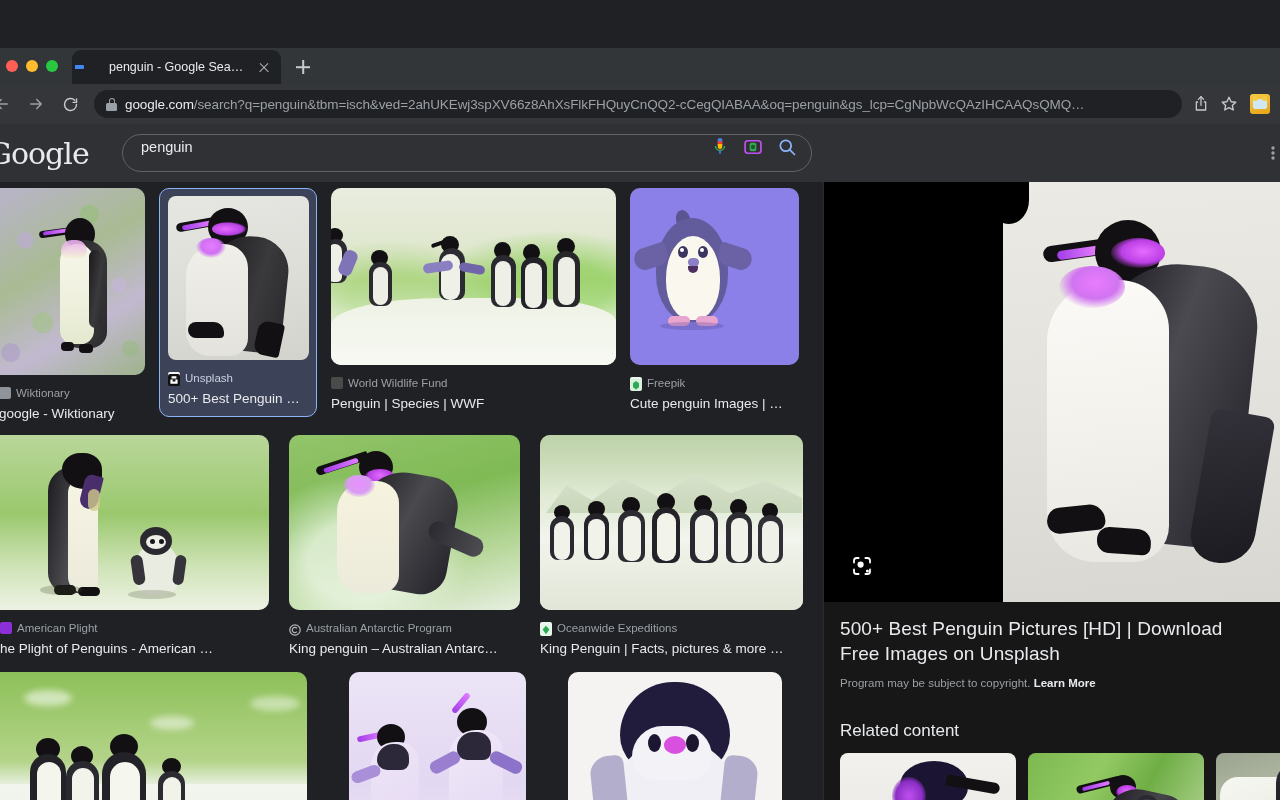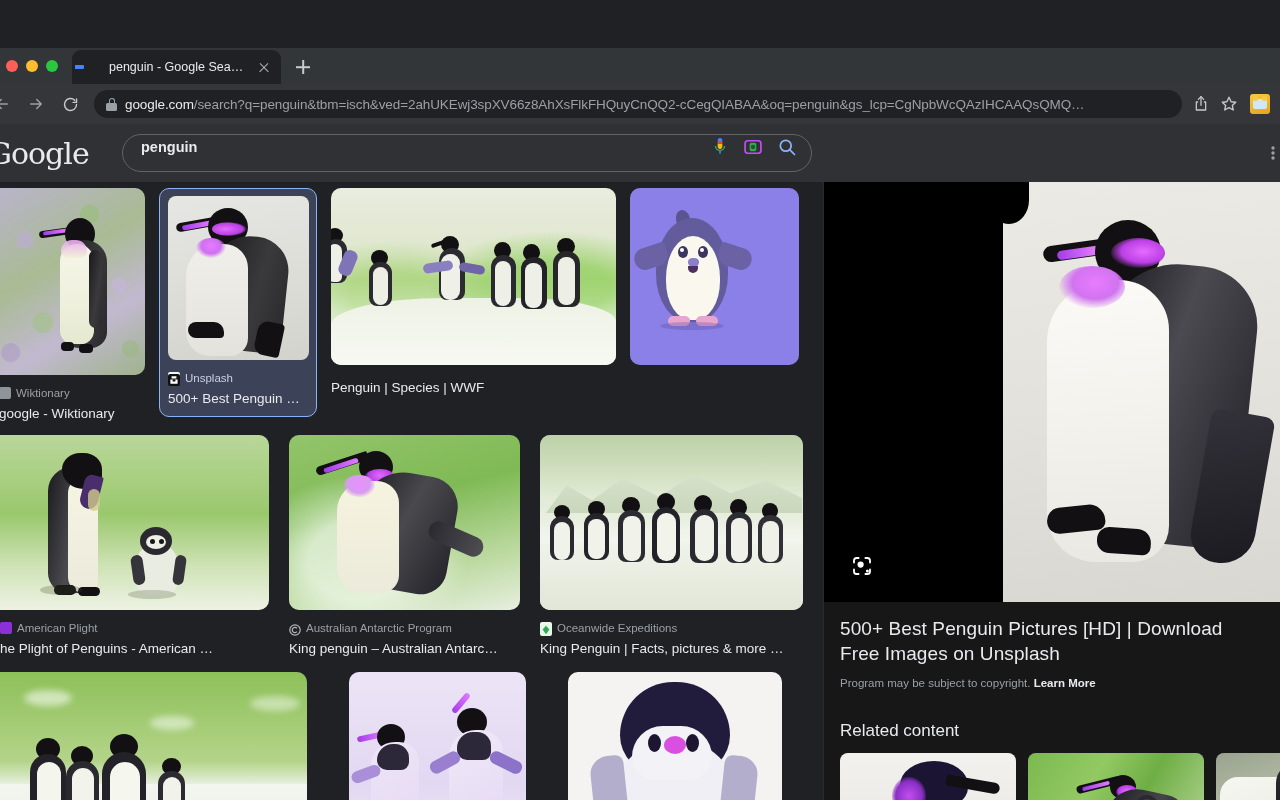--- a/index.html
+++ b/index.html
@@ -120,21 +120,21 @@
     padding: 0 10px 0 0; position: relative;
   }
   .glogo {
     font-family: "DejaVu Serif", serif;
     font-size: 30px; letter-spacing: -1px; color: #e8eaed;
     margin-left: -12px; padding-left: 0; width: 118px; font-weight: 400;
   }
   .searchbox {
     width: 690px; height: 38px; border: 1px solid #5f6368; border-radius: 20px;
     background: #303134; display: flex; align-items: center; padding: 0 14px 13px 18px;
-    margin-left: 16px; gap: 14px; font-weight: bold;
+    margin-left: 16px; gap: 14px;
   }
   .searchbox .q { flex: 1; font-size: 14.5px; color: #e8eaed; }
   .mic { width: 18px; height: 22px; position: relative; flex: 0 0 18px; }
   .lens-ic { width: 20px; height: 20px; flex: 0 0 20px; position: relative; }
   .mag { width: 20px; height: 20px; flex: 0 0 20px; }
   .ghead-right { position: absolute; right: 0px; top: 20px; width: 14px; height: 18px; }
 
   .body-wrap { display: flex; height: calc(800px - 36px - 40px - 58px); }
 
   
@@ -432,20 +432,24 @@
                 <div class="pg-body" style="left:0;top:13px;width:26px;height:52px;background:#232228;border-radius:12px 12px 8px 8px;"></div>
                 <div class="pg-belly" style="left:4px;top:19px;width:17px;height:45px;background:#eef0e7;border-radius:8px;"></div>
               </div>
               <div style="position:absolute;left:222px;top:50px;width:34px;height:74px;">
                 <div class="pg-head blk" style="left:4px;top:0;width:18px;height:17px;"></div>
                 <div class="pg-body" style="left:0;top:13px;width:27px;height:56px;background:#272629;border-radius:13px 13px 8px 8px;"></div>
                 <div class="pg-belly" style="left:5px;top:19px;width:17px;height:48px;background:#edefe6;border-radius:8px;"></div>
               </div>
             </div>
             <div class="meta">
+              <div class="src">
+                <span class="fav" style="background:#4a4a4a;border-radius:2px;"></span>
+                <span class="src-name">World Wildlife Fund</span>
+              </div>
               <div class="title">Penguin | Species | WWF</div>
             </div>
           </div>
 
           <div class="card" style="width:169px;">
             <div class="thumb" style="width:169px;height:177px;">
               <div class="ph bg-lilac"></div>
 
               <div style="position:absolute;left:46px;top:22px;width:14px;height:18px;background:#5b5490;border-radius:50% 50% 30% 30%;transform:rotate(-14deg);"></div>
               <div style="position:absolute;left:26px;top:30px;width:72px;height:104px;background:#635c9c;border-radius:50% 50% 46% 46%;"></div>
@@ -455,20 +459,32 @@
               <div style="position:absolute;left:48px;top:58px;width:10px;height:12px;background:#3b3560;border-radius:50%;"></div>
               <div style="position:absolute;left:50px;top:60px;width:4px;height:4px;background:#fff;border-radius:50%;"></div>
               <div style="position:absolute;left:68px;top:58px;width:10px;height:12px;background:#3b3560;border-radius:50%;"></div>
               <div style="position:absolute;left:70px;top:60px;width:4px;height:4px;background:#fff;border-radius:50%;"></div>
               <div style="position:absolute;left:58px;top:70px;width:11px;height:9px;background:#8b7fc9;border-radius:50% 50% 60% 60%;"></div>
               <div style="position:absolute;left:58px;top:78px;width:10px;height:7px;background:#4e2f62;border-radius:0 0 6px 6px;"></div>
               <div style="position:absolute;left:38px;top:128px;width:22px;height:10px;background:#e8a5d0;border-radius:7px;"></div>
               <div style="position:absolute;left:66px;top:128px;width:22px;height:10px;background:#e8a5d0;border-radius:7px;"></div>
               <div style="position:absolute;left:30px;top:134px;width:64px;height:8px;background:rgba(80,70,140,.28);border-radius:50%;"></div>
             </div>
+            <div class="meta">
+              <div class="src">
+                <span class="fav" style="background:#e9f7ec;border-radius:2px;">
+                  <svg width="12" height="12" viewBox="0 0 12 12">
+                      <rect width="12" height="12" rx="2" fill="#d9f2e0"></rect>
+                      <path d="M6 2l3 2.2v4L6 10.4 3 8.2v-4z" fill="#2eaa55"></path>
+                    </svg>
+                </span>
+                <span class="src-name">Freepik</span>
+              </div>
+              <div class="title">Cute penguin Images | …</div>
+            </div>
           </div>
         </div>
 
         <div class="row" style="gap:20px; margin-top:12px;">
 
           <div class="card" style="width:269px;">
             <div class="thumb" style="width:269px;height:175px;border-radius:0 10px 10px 0;">
               <div class="ph bg-green"></div>
 
               <div style="position:absolute;left:48px;top:18px;width:58px;height:140px;">

